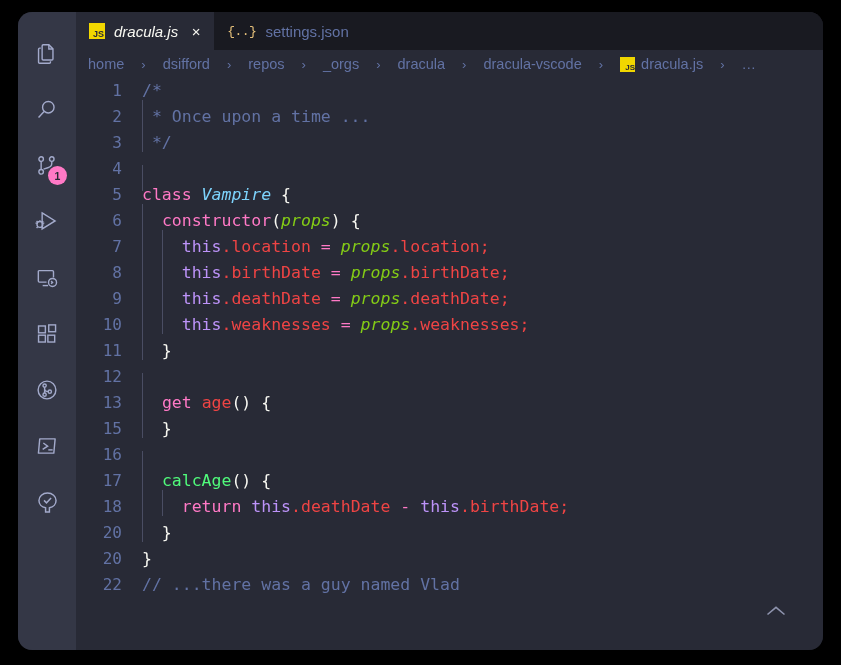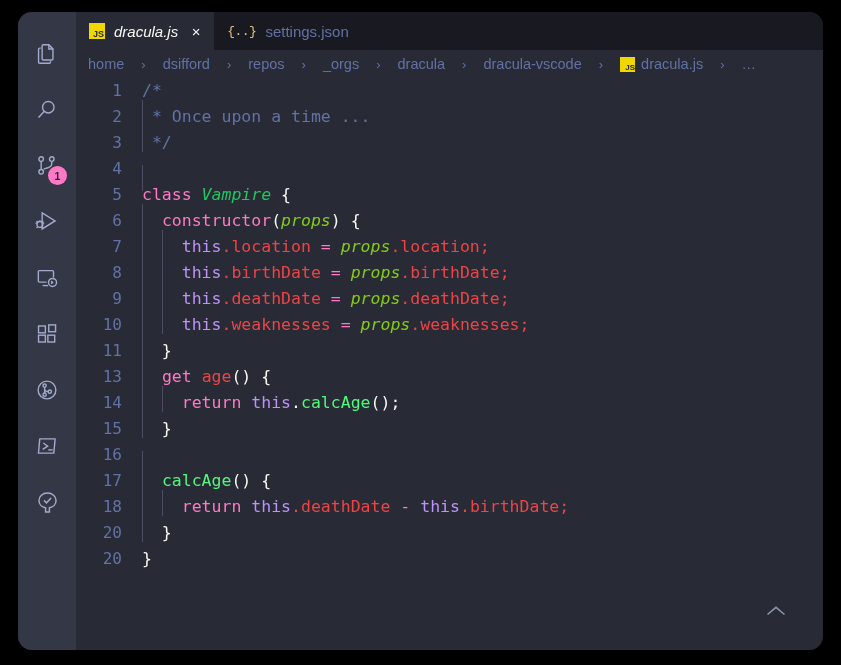--- a/index.html
+++ b/index.html
@@ -196,21 +196,21 @@
     width:1px;
     height:26px;
     background:#4a4d63;
   }
   .ig1 { left:4px; }
   .ig2 { left:24px; }
 
   
   .t-com  { color:#6272A4; }
   .t-key  { color:#FF79C6; }
-  .t-cls  { color:#22c55e; font-style:italic; }
+  .t-cls  { color:#7dd3fc; font-style:italic; }
   .t-fn   { color:#50FA7B; }
   .t-var  { color:#ef4444; }
   .t-par  { color:#84cc16; font-style:italic; }
   .t-this { color:#BD93F9; }
   .t-op   { color:#FF79C6; }
   .t-pun  { color:#F8F8F2; }
 
   
   #chevron-up {
     position:absolute;
@@ -370,28 +370,29 @@
           <div class="code-row"><span class="lnum">2</span><span class="lcode"><span class="ig ig1"></span><span class="t-com"> * Once upon a time ...</span></span></div>
           <div class="code-row"><span class="lnum">3</span><span class="lcode"><span class="ig ig1"></span><span class="t-com"> */</span></span></div>
           <div class="code-row"><span class="lnum">4</span><span class="lcode"><span class="ig ig1"></span></span></div>
           <div class="code-row"><span class="lnum">5</span><span class="lcode"><span class="t-key">class</span><span class="t-pun"> </span><span class="t-cls">Vampire</span><span class="t-pun"> {</span></span></div>
           <div class="code-row"><span class="lnum">6</span><span class="lcode"><span class="ig ig1"></span><span class="t-pun">  </span><span class="t-key">constructor</span><span class="t-pun">(</span><span class="t-par">props</span><span class="t-pun">) {</span></span></div>
           <div class="code-row"><span class="lnum">7</span><span class="lcode"><span class="ig ig1"></span><span class="ig ig2"></span><span class="t-pun">    </span><span class="t-this">this</span><span class="t-var">.location</span><span class="t-pun"> </span><span class="t-op">=</span><span class="t-pun"> </span><span class="t-par">props</span><span class="t-var">.location;</span></span></div>
           <div class="code-row"><span class="lnum">8</span><span class="lcode"><span class="ig ig1"></span><span class="ig ig2"></span><span class="t-pun">    </span><span class="t-this">this</span><span class="t-var">.birthDate</span><span class="t-pun"> </span><span class="t-op">=</span><span class="t-pun"> </span><span class="t-par">props</span><span class="t-var">.birthDate;</span></span></div>
           <div class="code-row"><span class="lnum">9</span><span class="lcode"><span class="ig ig1"></span><span class="ig ig2"></span><span class="t-pun">    </span><span class="t-this">this</span><span class="t-var">.deathDate</span><span class="t-pun"> </span><span class="t-op">=</span><span class="t-pun"> </span><span class="t-par">props</span><span class="t-var">.deathDate;</span></span></div>
           <div class="code-row"><span class="lnum">10</span><span class="lcode"><span class="ig ig1"></span><span class="ig ig2"></span><span class="t-pun">    </span><span class="t-this">this</span><span class="t-var">.weaknesses</span><span class="t-pun"> </span><span class="t-op">=</span><span class="t-pun"> </span><span class="t-par">props</span><span class="t-var">.weaknesses;</span></span></div>
           <div class="code-row"><span class="lnum">11</span><span class="lcode"><span class="ig ig1"></span><span class="t-pun">  }</span></span></div>
+          <div class="code-row"><span class="lnum">12</span><span class="lcode"><span class="ig ig1"></span></span></div>
           <div class="code-row"><span class="lnum">13</span><span class="lcode"><span class="ig ig1"></span><span class="t-pun">  </span><span class="t-key">get</span><span class="t-pun"> </span><span class="t-var">age</span><span class="t-pun">() {</span></span></div>
-          <div class="code-row"><span class="lnum">14</span><span class="lcode"><span class="ig ig1"></span><span class="ig ig2"></span><span class="t-pun">    </span><span class="t-key">return</span><span class="t-pun"> </span><span class="t-this">this</span><span class="t-pun">.</span><span class="t-fn">calcAge</span><span class="t-pun">();</span></span></div>
           <div class="code-row"><span class="lnum">15</span><span class="lcode"><span class="ig ig1"></span><span class="t-pun">  }</span></span></div>
           <div class="code-row"><span class="lnum">16</span><span class="lcode"><span class="ig ig1"></span></span></div>
           <div class="code-row"><span class="lnum">17</span><span class="lcode"><span class="ig ig1"></span><span class="t-pun">  </span><span class="t-fn">calcAge</span><span class="t-pun">() {</span></span></div>
           <div class="code-row"><span class="lnum">18</span><span class="lcode"><span class="ig ig1"></span><span class="ig ig2"></span><span class="t-pun">    </span><span class="t-key">return</span><span class="t-pun"> </span><span class="t-this">this</span><span class="t-var">.deathDate</span><span class="t-pun"> </span><span class="t-op">-</span><span class="t-pun"> </span><span class="t-this">this</span><span class="t-var">.birthDate;</span></span></div>
           <div class="code-row"><span class="lnum">20</span><span class="lcode"><span class="ig ig1"></span><span class="t-pun">  }</span></span></div>
           <div class="code-row"><span class="lnum">20</span><span class="lcode"><span class="t-pun">}</span></span></div>
+          <div class="code-row"><span class="lnum">22</span><span class="lcode"><span class="t-com">// ...there was a guy named Vlad</span></span></div>
         </div>
 
       <div id="chevron-up">
         <svg width="22" height="14" viewBox="0 0 22 14" fill="none" stroke="#8E93AD" stroke-width="1.6">
           <path d="M2.5 10.5 11 3.4l8.5 7.1"></path>
         </svg>
       </div>
     </div>
 
   </div>

